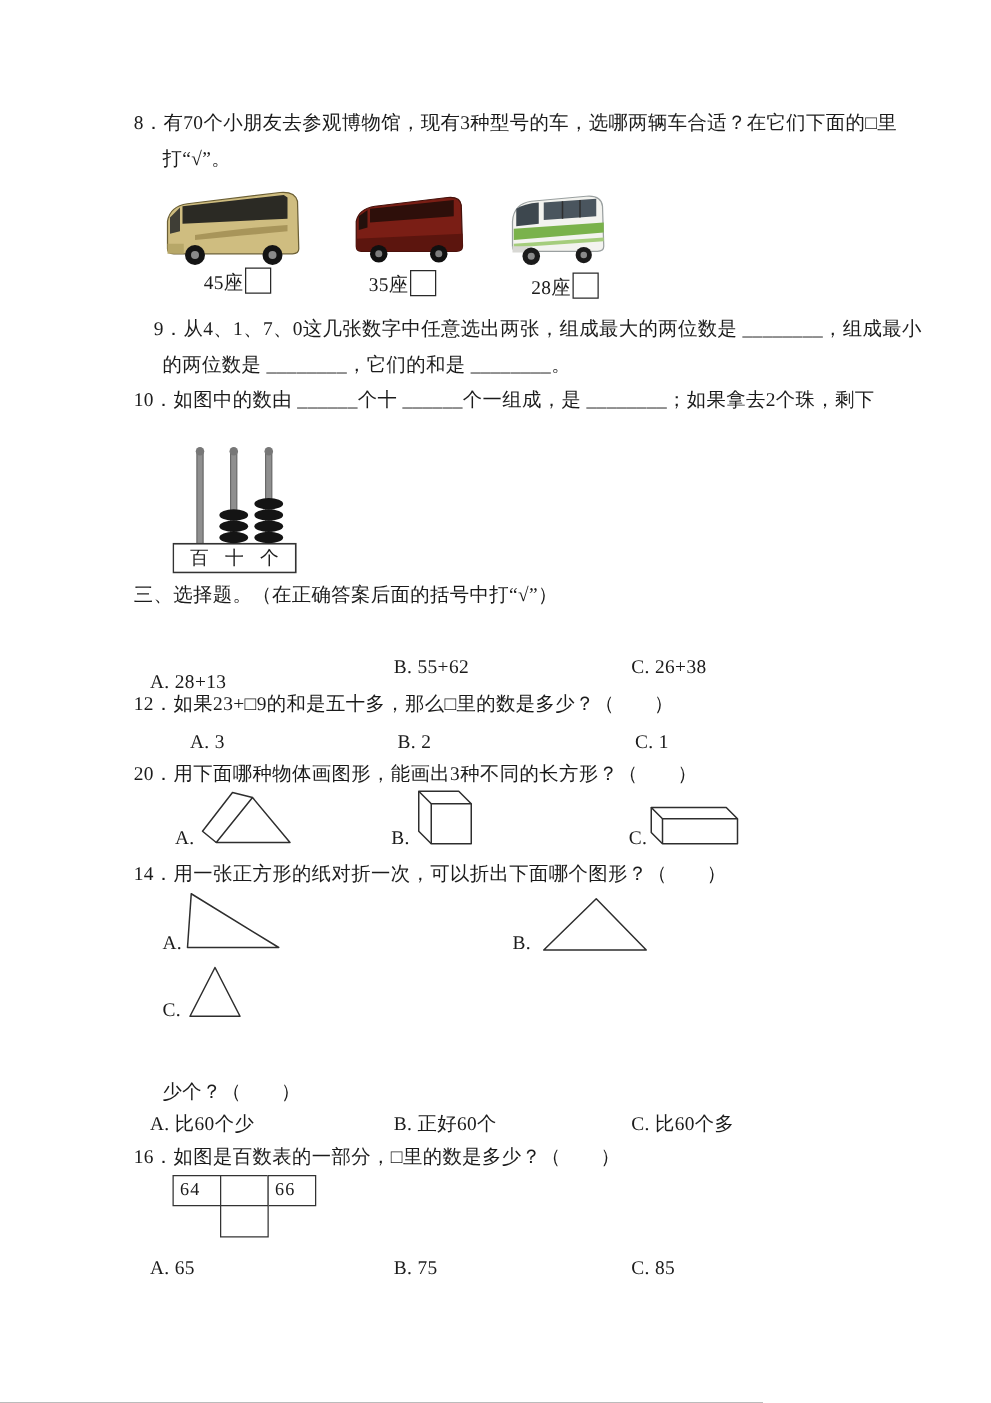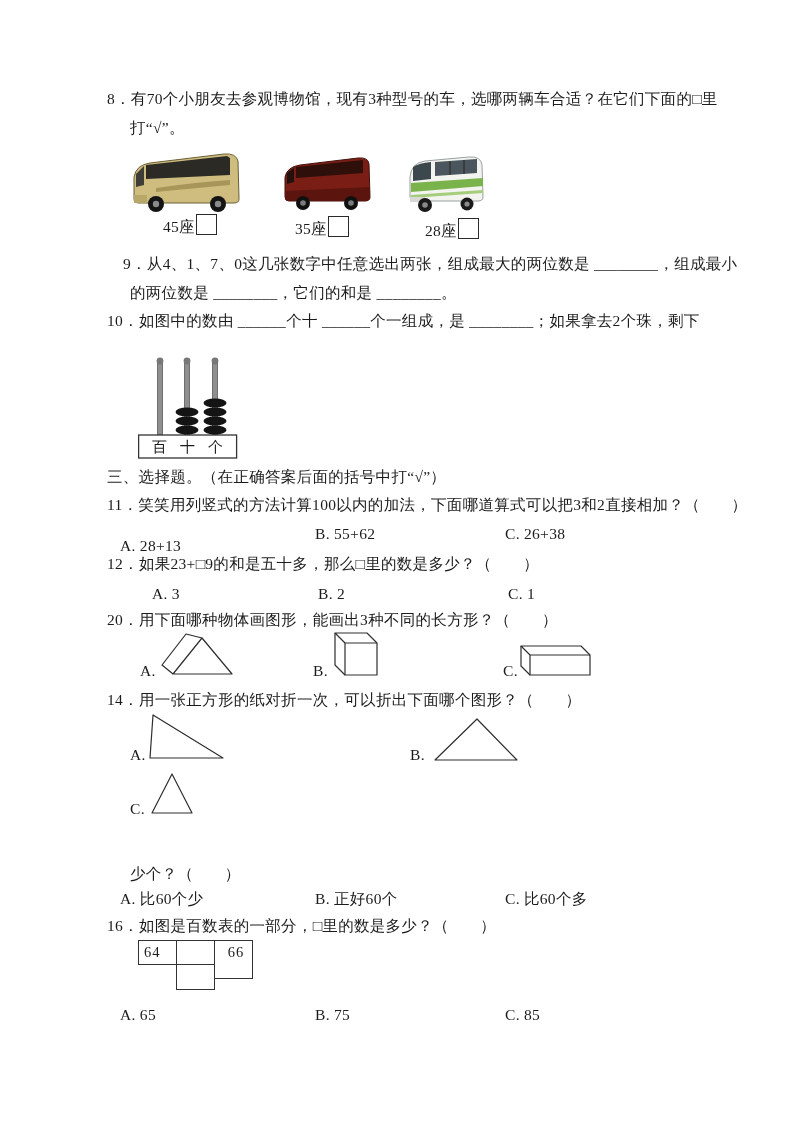--- a/index.html
+++ b/index.html
@@ -102,21 +102,20 @@
           <ellipse cx="77" cy="46" rx="11.5" ry="4.6" fill="#141414"></ellipse>
         </g>
     </svg>
   </div>
   <div class="abacus-label" style="left:152px; top:440px;">百</div>
   <div class="abacus-label" style="left:180px; top:440px;">十</div>
   <div class="abacus-label" style="left:208px; top:440px;">个</div>
 
   <div class="t" style="left:107px; top:469px;">三、选择题。（在正确答案后面的括号中打“√”）</div>
 
-  <div class="t" style="left:107px; top:497px;">11．笑笑用列竖式的方法计算100以内的加法，下面哪道算式可以把3和2直接相加？（　　）</div>
   <div class="opt" style="left:120px; top:537px;">A. 28+13</div>
   <div class="opt" style="left:315px; top:525px;">B. 55+62</div>
   <div class="opt" style="left:505px; top:525px;">C. 26+38</div>
 
   <div class="t" style="left:107px; top:556px;">12．如果23+□9的和是五十多，那么□里的数是多少？（　　）</div>
   <div class="opt" style="left:136px; top:585px;margin-left:16px;">A. 3</div>
   <div class="opt" style="left:318px; top:585px;">B. 2</div>
   <div class="opt" style="left:508px; top:585px;">C. 1</div>
 
   <div class="t" style="left:107px; top:612px;">20．用下面哪种物体画图形，能画出3种不同的长方形？（　　）</div>
@@ -166,20 +165,20 @@
 
   <div class="t" style="left:130px; top:866px;">少个？（　　）</div>
   <div class="opt" style="left:120px; top:889px;">A. 比60个少</div>
   <div class="opt" style="left:315px; top:889px;">B. 正好60个</div>
   <div class="opt" style="left:505px; top:889px;">C. 比60个多</div>
 
   <div class="t" style="left:107px; top:918px;">16．如图是百数表的一部分，□里的数是多少？（　　）</div>
   <div>
     <div class="cellbox" style="left:138px; top:940px; width:39px; height:25px;">64</div>
     <div class="cellbox" style="left:176px; top:940px; width:39px; height:25px;"></div>
-    <div class="cellbox" style="left:214px; top:940px; width:39px; height:39px;text-align:center;">66</div>
+    <div class="cellbox" style="left:214px; top:940px; width:39px; height:25px;">66</div>
     <div class="cellbox" style="left:176px; top:964px; width:39px; height:26px;"></div>
   </div>
   <div class="opt" style="left:120px; top:1006px;">A. 65</div>
   <div class="opt" style="left:315px; top:1006px;">B. 75</div>
   <div class="opt" style="left:505px; top:1006px;">C. 85</div>
 
 </div>
 
 </body></html>

